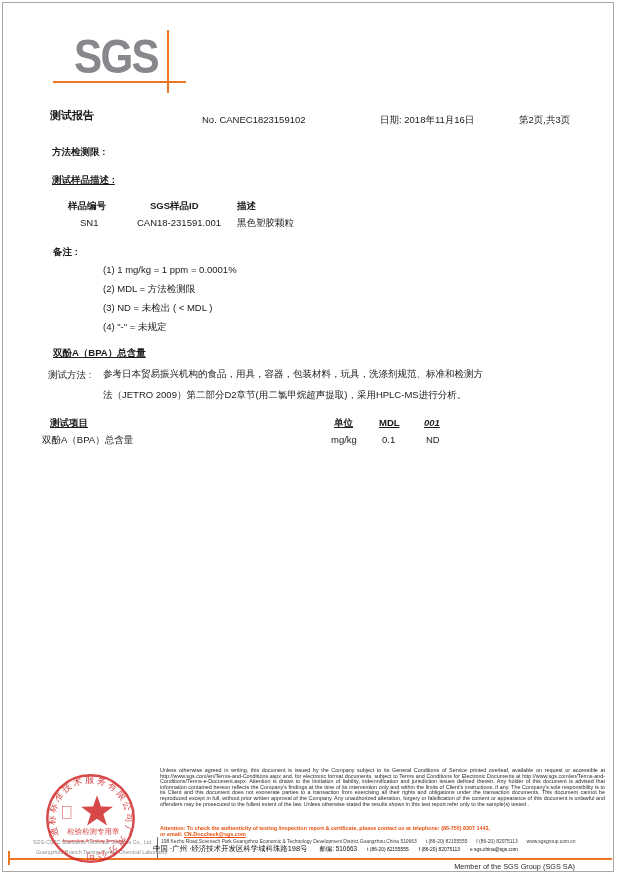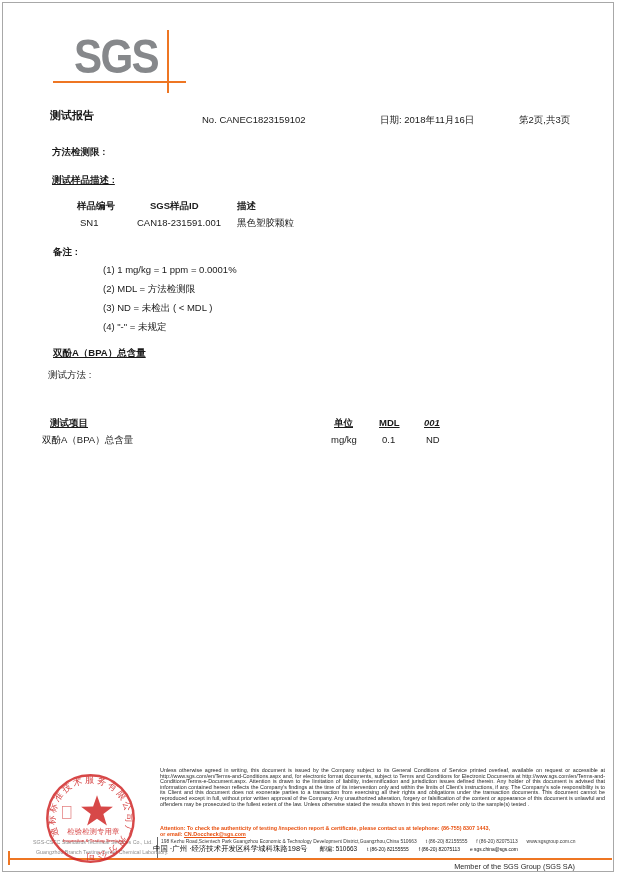--- a/index.html
+++ b/index.html
@@ -41,36 +41,38 @@
   <div class="abs vline" style="left:167px;top:30px;height:63px;"></div>
 
   <div class="abs title" style="left:50px;top:108px;">测试报告</div>
   <div class="abs t9" style="left:202px;top:114px;">No. CANEC1823159102</div>
   <div class="abs t9" style="left:380px;top:114px;">日期: 2018年11月16日</div>
   <div class="abs t9" style="left:519px;top:114px;">第2页,共3页</div>
 
   <div class="abs t9 bold" style="left:52px;top:146px;">方法检测限 :</div>
   <div class="abs t9 bold ul" style="left:52px;top:174px;">测试样品描述 :</div>
 
-  <div class="abs t9 bold" style="left:68px;top:200px;margin-left:9px;">样品编号</div>
+  <div class="abs t9 bold" style="left:68px;top:200px;">样品编号</div>
   <div class="abs t9 bold" style="left:150px;top:200px;">SGS样品ID</div>
   <div class="abs t9 bold" style="left:237px;top:200px;">描述</div>
   <div class="abs t9" style="left:80px;top:217px;text-align:right;">SN1</div>
   <div class="abs t9" style="left:137px;top:217px;text-align:center;">CAN18-231591.001</div>
   <div class="abs t9" style="left:237px;top:217px;">黑色塑胶颗粒</div>
 
   <div class="abs t9 bold" style="left:53px;top:246px;">备注 :</div>
   <div class="abs t9" style="left:103px;top:264px;">(1) 1 mg/kg = 1 ppm = 0.0001%</div>
   <div class="abs t9" style="left:103px;top:283px;">(2) MDL = 方法检测限</div>
   <div class="abs t9" style="left:103px;top:302px;">(3) ND = 未检出 ( &lt; MDL )</div>
   <div class="abs t9" style="left:103px;top:321px;">(4) "-" = 未规定</div>
 
   <div class="abs t9 bold ul" style="left:53px;top:347px;">双酚A（BPA）总含量</div>
 
   <div class="abs t9" style="left:48px;top:369px;">测试方法 :</div>
+  <div class="abs t9" style="left:103px;top:368px;">参考日本贸易振兴机构的食品，用具，容器，包装材料，玩具，洗涤剂规范、标准和检测方</div>
+  <div class="abs t9" style="left:103px;top:389px;">法（JETRO 2009）第二部分D2章节(用二氯甲烷超声提取)，采用HPLC-MS进行分析。</div>
 
   <div class="abs t9 bold ul" style="left:50px;top:417px;">测试项目</div>
   <div class="abs t9 bold ul" style="left:334px;top:417px;">单位</div>
   <div class="abs t9 bold ul" style="left:379px;top:417px;">MDL</div>
   <div class="abs t9 bold ul it" style="left:424px;top:417px;">001</div>
   <div class="abs t9" style="left:42px;top:434px;">双酚A（BPA）总含量</div>
   <div class="abs t9" style="left:331px;top:434px;">mg/kg</div>
   <div class="abs t9" style="left:382px;top:434px;">0.1</div>
   <div class="abs t9" style="left:426px;top:434px;">ND</div>
 

